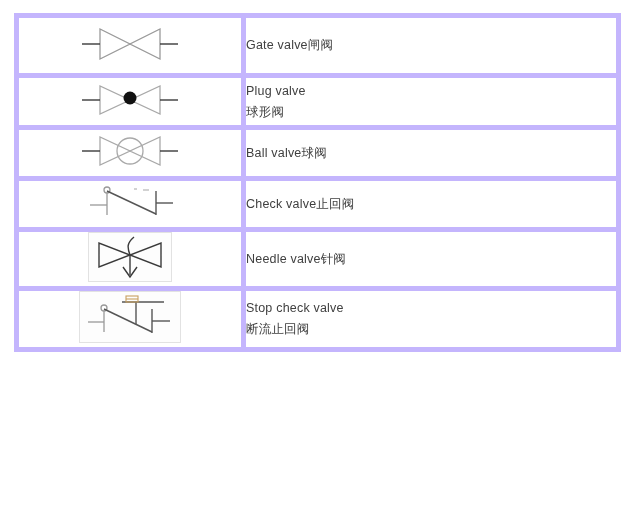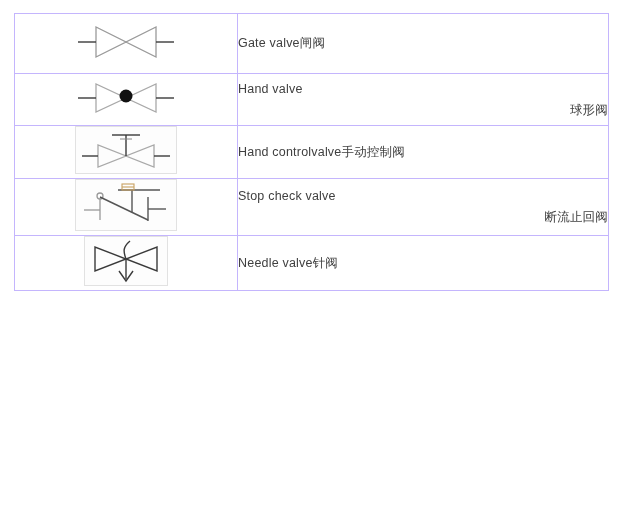--- a/index.html
+++ b/index.html
@@ -15,38 +15,38 @@
   }
   #valve-table {
     position: absolute;
     left: 14px;
     top: 13px;
     width: 594px;
     border-collapse: collapse;
     table-layout: fixed;
   }
   #valve-table td {
-    border: 1px solid #c4b5fd;
+    border: 5px solid #c4b5fd;
     padding: 0;
     vertical-align: middle;
   }
   td.sym-cell {
     width: 222px;
     text-align: center;
   }
   td.desc-cell {
     width: 370px;
     padding-left: 14px;
     color: #404040;
     font-size: 12.5px;
     line-height: 1.65;
     letter-spacing: 0.2px;
   }
   .desc-line-en { display: block; white-space: nowrap; }
-  .desc-line-cn { display: block; white-space: nowrap; text-align: right; }
+  .desc-line-cn { display: block; white-space: nowrap; }
   .sym-wrap {
     display: inline-block;
     line-height: 0;
   }
   .sym-wrap.boxed {
     border: 1px solid #e2e2e2;
     background: #fdfdfd;
   }
   svg { display: block; }
 </style>
@@ -87,95 +87,116 @@
             </g>
             <g stroke="#3a3a3a" stroke-width="1.4">
               <line x1="10" y1="20" x2="28" y2="20"></line>
               <line x1="88" y1="20" x2="106" y2="20"></line>
             </g>
             <circle cx="58" cy="18" r="6.5" fill="#111111"></circle>
           </svg>
         </span>
       </td>
       <td class="desc-cell">
-        <span class="desc-line-en">Hand valve</span>
+        <span class="desc-line-en">Plug valve</span>
         <span class="desc-line-cn">球形阀</span>
       </td>
     </tr>
 
-
-
-    <tr style="height:53px">
-      <td class="sym-cell">
-        <span class="sym-wrap boxed">
-          <svg width="100" height="46" viewBox="0 0 100 46">
+    <tr style="height:50px">
+      <td class="sym-cell">
+        <span class="sym-wrap">
+          <svg width="116" height="42" viewBox="0 0 116 42">
             <g stroke="#a9a9a9" stroke-width="1.3" fill="none">
-              <path d="M22 18 L22 40 L50 29 Z"></path>
-              <path d="M78 18 L78 40 L50 29 Z"></path>
+              <path d="M28 7 L28 35 L58 21 Z"></path>
+              <path d="M88 7 L88 35 L58 21 Z"></path>
+              <circle cx="58" cy="21" r="13"></circle>
             </g>
             <g stroke="#3a3a3a" stroke-width="1.4">
-              <line x1="6" y1="29" x2="22" y2="29"></line>
-              <line x1="78" y1="29" x2="94" y2="29"></line>
-              <line x1="50" y1="8" x2="50" y2="29"></line>
-              <line x1="36" y1="8" x2="64" y2="8"></line>
-            </g>
-            <g stroke="#888888" stroke-width="1">
-              <line x1="44" y1="12" x2="56" y2="12"></line>
-            </g>
-          </svg>
-        </span>
-      </td>
-      <td class="desc-cell">
-        <span class="desc-line-en">Hand controlvalve手动控制阀</span>
-      </td>
-    </tr>
-
-    <tr style="height:56px">
-      <td class="sym-cell">
-        <span class="sym-wrap boxed">
-          <svg width="100" height="50" viewBox="0 0 100 50">
+              <line x1="10" y1="21" x2="28" y2="21"></line>
+              <line x1="88" y1="21" x2="106" y2="21"></line>
+            </g>
+          </svg>
+        </span>
+      </td>
+      <td class="desc-cell">
+        <span class="desc-line-en">Ball valve球阀</span>
+      </td>
+    </tr>
+
+    <tr style="height:47px">
+      <td class="sym-cell">
+        <span class="sym-wrap">
+          <svg width="116" height="42" viewBox="0 0 116 42">
             <g stroke="#9a9a9a" stroke-width="1.3" fill="none">
-              <line x1="24" y1="17" x2="24" y2="40"></line>
-              <line x1="8" y1="30" x2="24" y2="30"></line>
-              <circle cx="24" cy="16" r="3" fill="#ffffff"></circle>
+              <line x1="35" y1="10" x2="35" y2="34"></line>
+              <line x1="18" y1="24" x2="35" y2="24"></line>
+              <circle cx="35" cy="9" r="3" fill="#ffffff"></circle>
             </g>
             <g stroke="#555555" stroke-width="1.4" fill="none">
-              <line x1="24" y1="17" x2="72" y2="40"></line>
-              <line x1="72" y1="17" x2="72" y2="41"></line>
-              <line x1="72" y1="29" x2="90" y2="29"></line>
-              <line x1="56" y1="10" x2="56" y2="32"></line>
-              <line x1="42" y1="10" x2="84" y2="10"></line>
-            </g>
-            <g stroke="#c8a060" stroke-width="1.1" fill="none">
-              <rect x="46" y="4" width="12" height="6"></rect>
-              <line x1="46" y1="7" x2="58" y2="7"></line>
-            </g>
-          </svg>
-        </span>
-      </td>
-      <td class="desc-cell">
-        <span class="desc-line-en">Stop check valve</span>
-        <span class="desc-line-cn">断流止回阀</span>
-      </td>
-    </tr>
+              <line x1="35" y1="10" x2="84" y2="33"></line>
+              <line x1="84" y1="10" x2="84" y2="34"></line>
+              <line x1="84" y1="22" x2="101" y2="22"></line>
+            </g>
+            <g stroke="#b5b5b5" stroke-width="1.2">
+              <line x1="62" y1="8" x2="65" y2="8"></line>
+              <line x1="71" y1="9" x2="77" y2="9"></line>
+            </g>
+          </svg>
+        </span>
+      </td>
+      <td class="desc-cell">
+        <span class="desc-line-en">Check valve止回阀</span>
+      </td>
+    </tr>
+
 
     <tr style="height:52px">
       <td class="sym-cell">
         <span class="sym-wrap boxed">
           <svg width="82" height="48" viewBox="0 0 82 48">
             <g stroke="#3a3a3a" stroke-width="1.4" fill="none">
               <path d="M10 10 L10 34 L41 22 Z"></path>
               <path d="M72 10 L72 34 L41 22 Z"></path>
               <path d="M45 4 C38 10, 38 14, 41 22 L41 42"></path>
               <path d="M34 34 L41 44 L48 34"></path>
             </g>
           </svg>
         </span>
       </td>
       <td class="desc-cell">
         <span class="desc-line-en">Needle valve针阀</span>
       </td>
     </tr>
 
+    <tr style="height:56px">
+      <td class="sym-cell">
+        <span class="sym-wrap boxed">
+          <svg width="100" height="50" viewBox="0 0 100 50">
+            <g stroke="#9a9a9a" stroke-width="1.3" fill="none">
+              <line x1="24" y1="17" x2="24" y2="40"></line>
+              <line x1="8" y1="30" x2="24" y2="30"></line>
+              <circle cx="24" cy="16" r="3" fill="#ffffff"></circle>
+            </g>
+            <g stroke="#555555" stroke-width="1.4" fill="none">
+              <line x1="24" y1="17" x2="72" y2="40"></line>
+              <line x1="72" y1="17" x2="72" y2="41"></line>
+              <line x1="72" y1="29" x2="90" y2="29"></line>
+              <line x1="56" y1="10" x2="56" y2="32"></line>
+              <line x1="42" y1="10" x2="84" y2="10"></line>
+            </g>
+            <g stroke="#c8a060" stroke-width="1.1" fill="none">
+              <rect x="46" y="4" width="12" height="6"></rect>
+              <line x1="46" y1="7" x2="58" y2="7"></line>
+            </g>
+          </svg>
+        </span>
+      </td>
+      <td class="desc-cell">
+        <span class="desc-line-en">Stop check valve</span>
+        <span class="desc-line-cn">断流止回阀</span>
+      </td>
+    </tr>
+
 
 
   </tbody>
 </table>
 
 </body></html>

